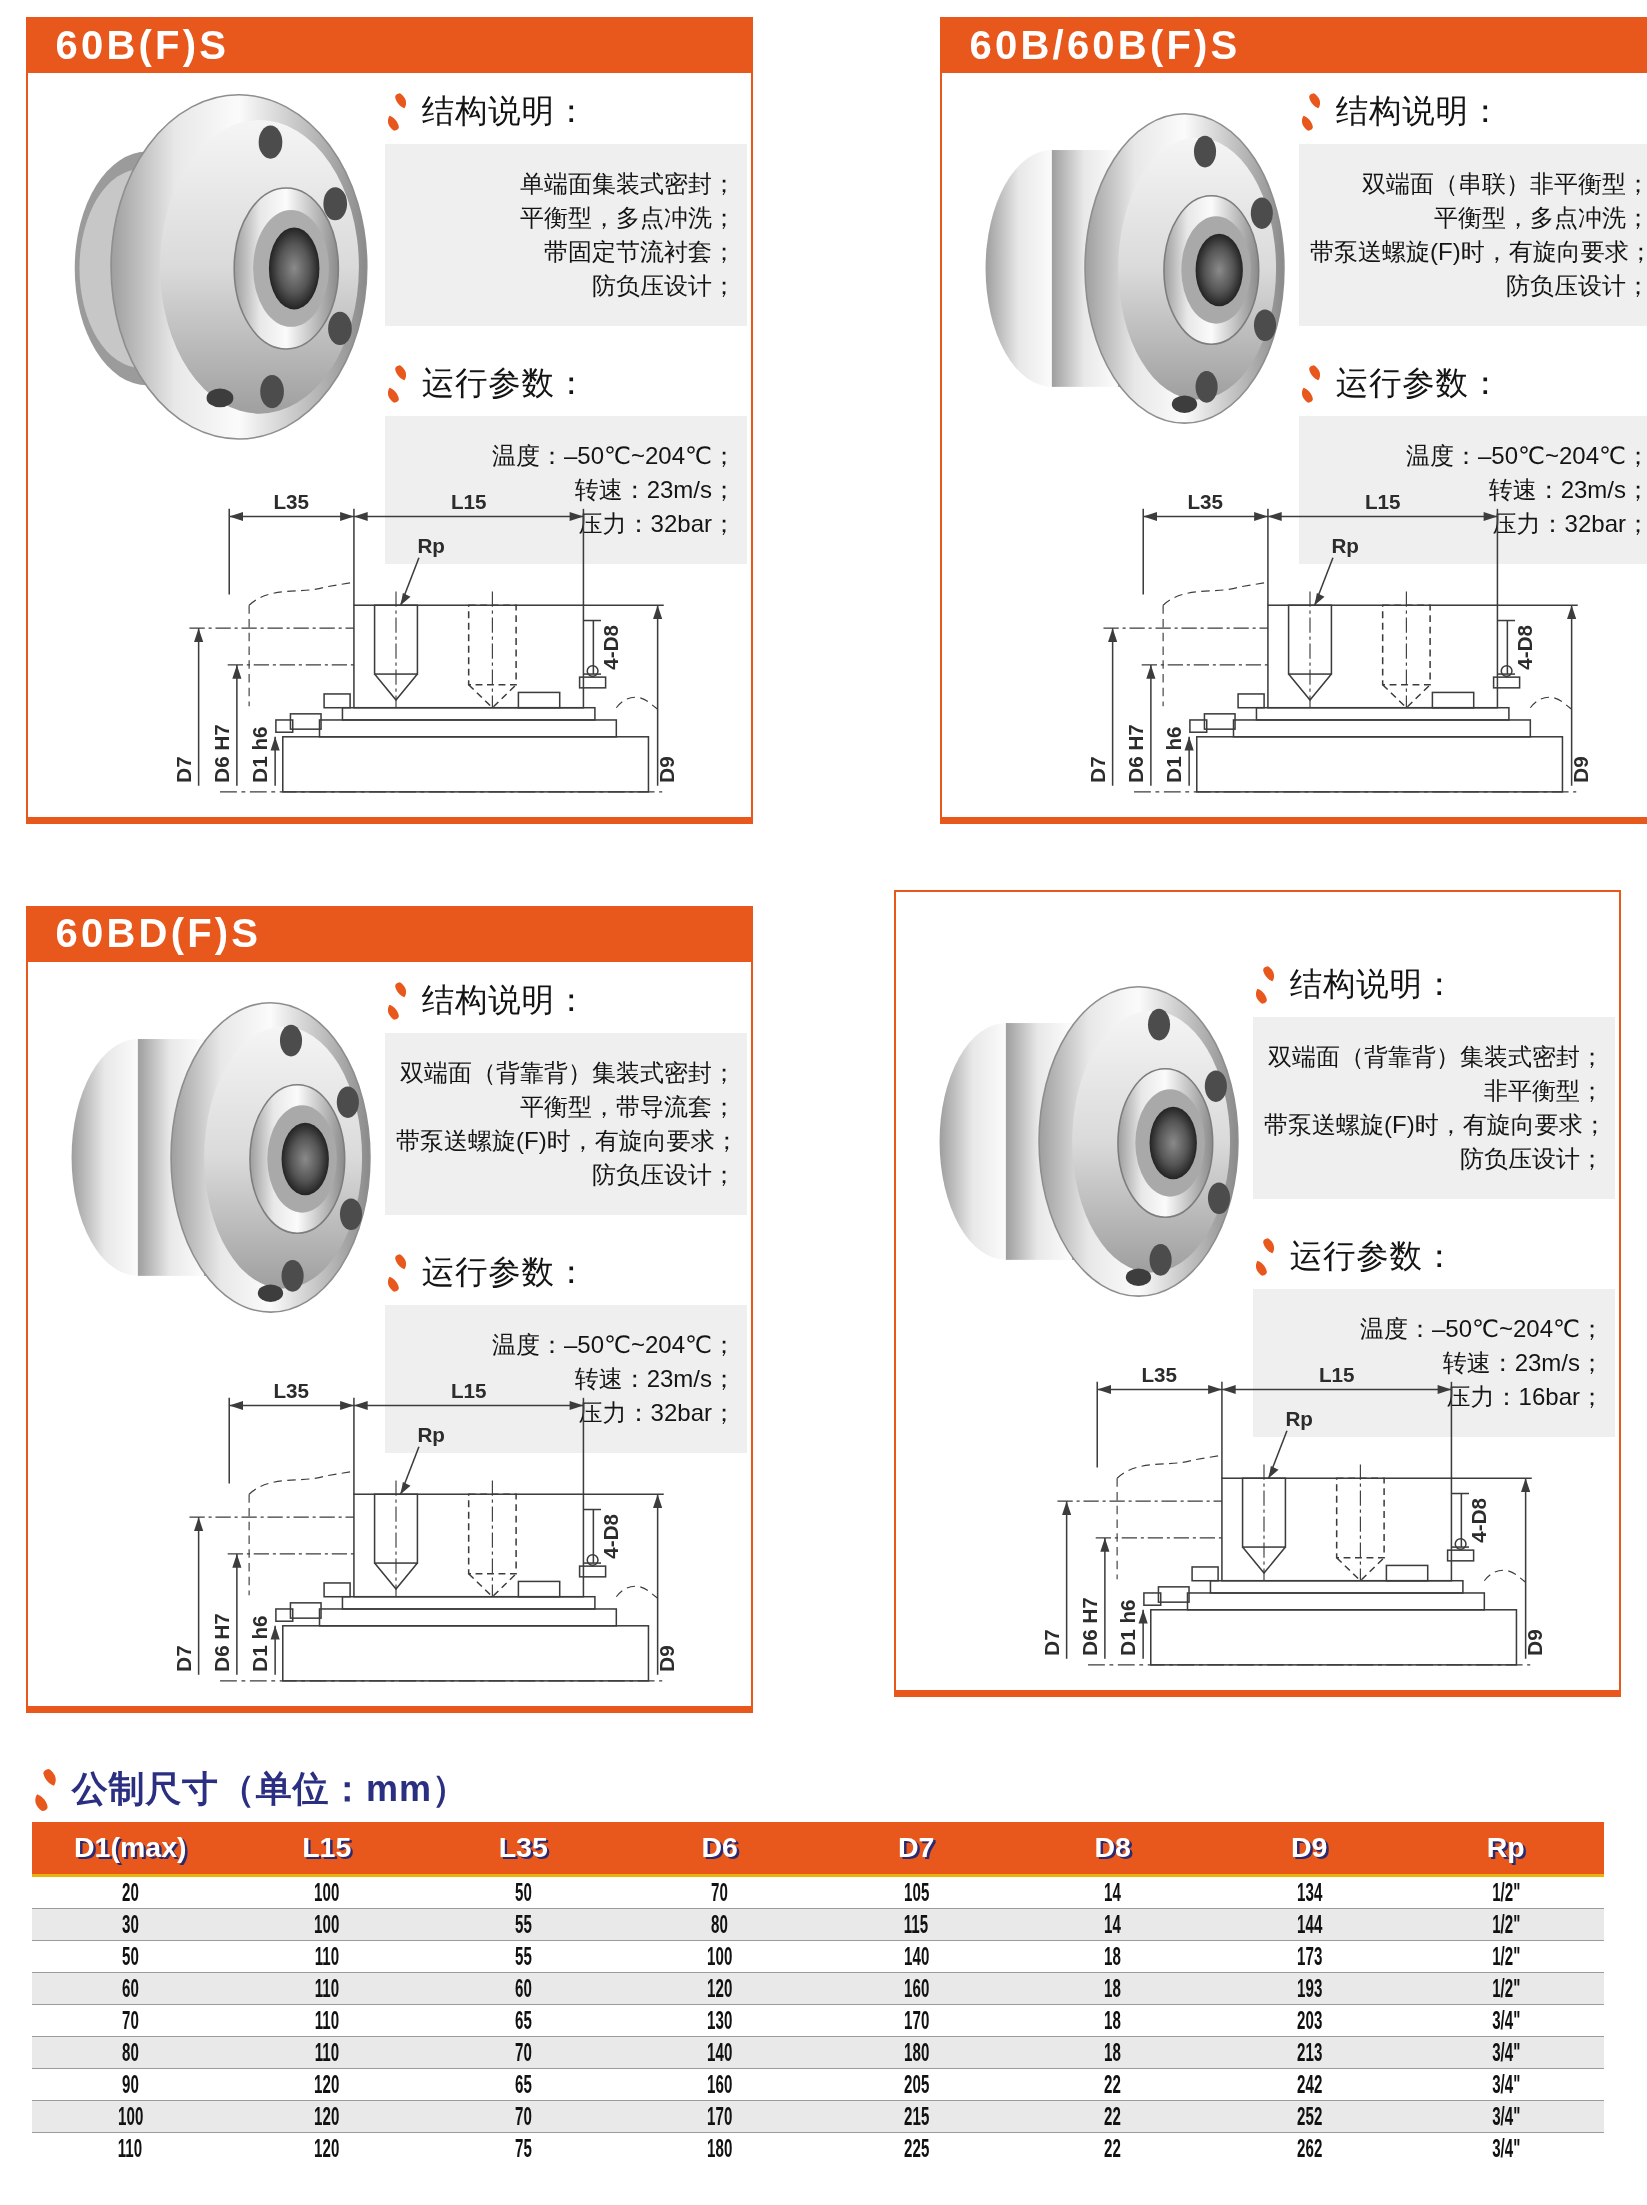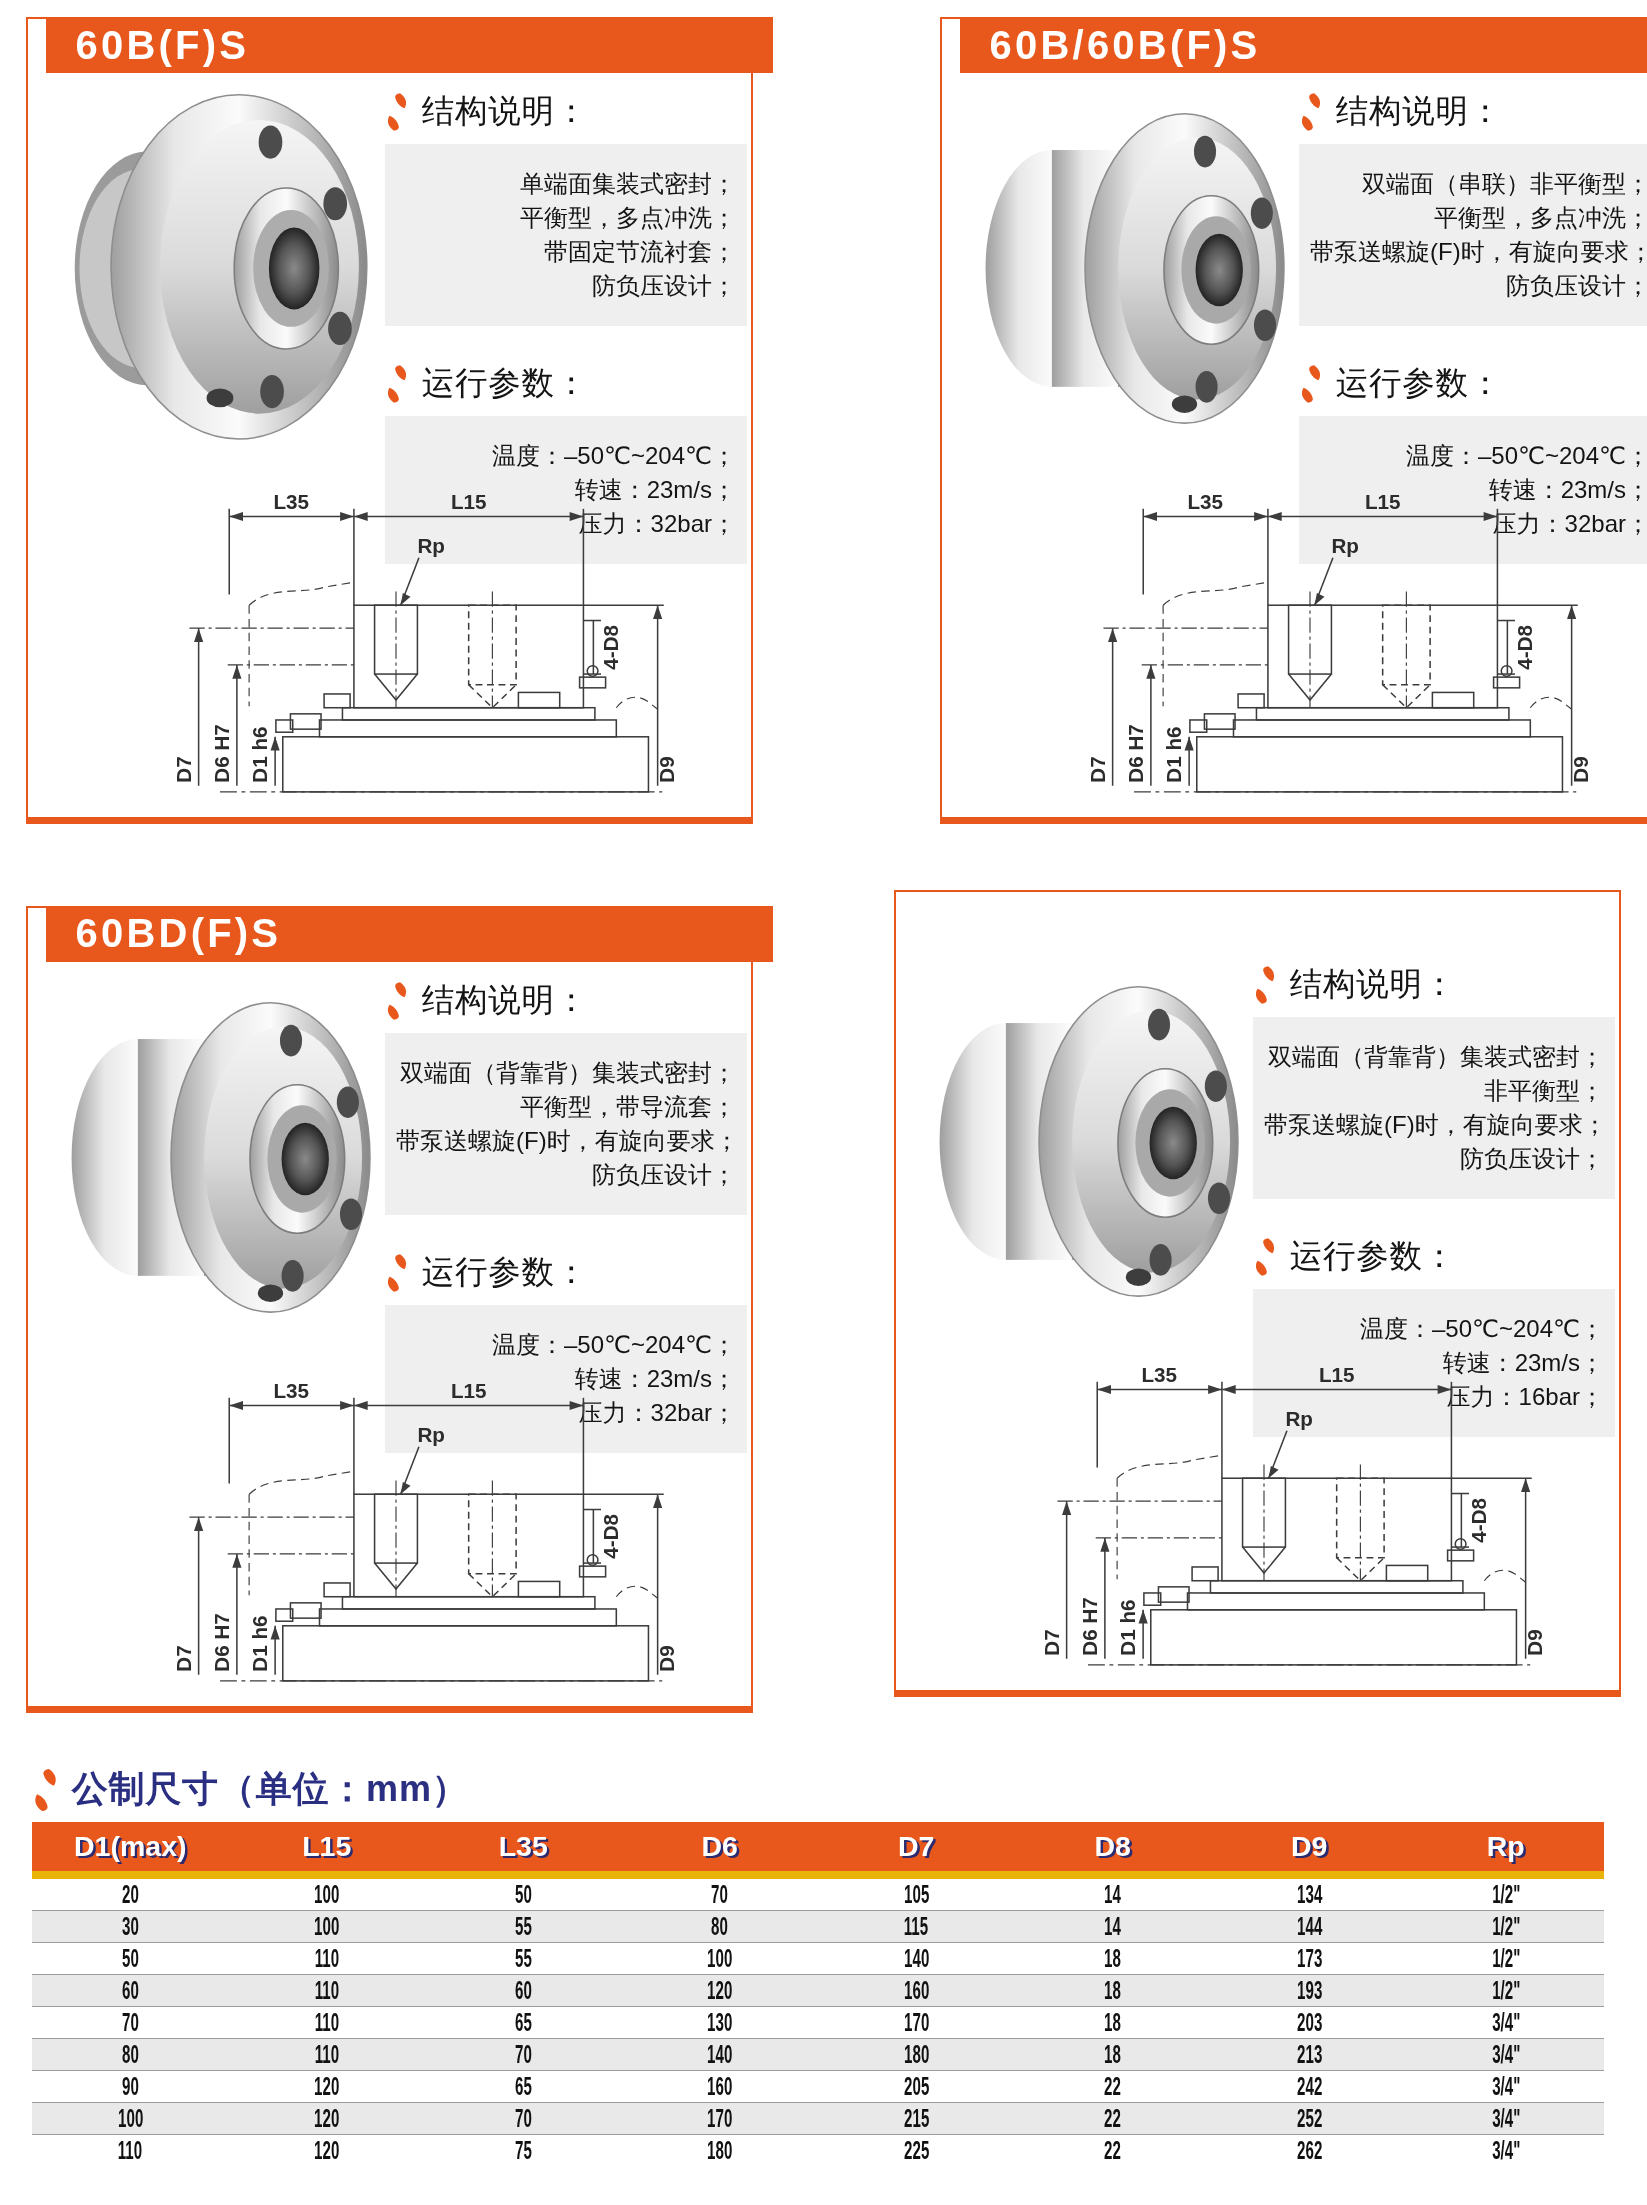--- a/index.html
+++ b/index.html
@@ -20,21 +20,21 @@
   .panel{
     position:absolute;width:727px;height:807px;background:#fff;
     border:2.4px solid var(--orange);border-bottom-width:7.1px;
   }
   .panel.p1{left:26px;top:17.4px}
   .panel.p2{left:940px;top:17.4px}
   .panel.p3{left:26px;top:906px}
   .panel.p4{left:894px;top:890px}
   .pheader{
     position:absolute;left:-2.4px;top:-2.4px;width:727px;height:56px;
-    background:var(--orange);display:flex;align-items:center;padding-left:30px;margin-left:20px;
+    background:var(--orange);display:flex;align-items:center;padding-left:30px;
   }
   .pheader span{
     color:#fff;font-size:40px;font-weight:bold;letter-spacing:3.2px;
     font-family:"Liberation Sans",sans-serif;
   }
   .photo{position:absolute;left:6.3px;top:60px;width:353px;height:371px}
   .photo svg{width:100%;height:100%}
   .col{position:absolute;left:357px;top:63px;width:362px}
   .sec-head{display:flex;align-items:flex-start;gap:12.7px;margin:8px 0 9.5px}
   .sec-head .flame{width:24px;height:40px;flex:0 0 auto;margin-top:1.6px}
@@ -49,21 +49,21 @@
   
   .dtx{font-family:"Liberation Sans",sans-serif;font-size:27px;font-weight:600;fill:#2c2c2c}
   
   .metric{position:absolute;left:32px;top:1765px;width:1572px}
   .mtitle{display:flex;align-items:center;gap:12.7px;margin:0 0 8px 0}
   .mtitle .flame{width:27px;height:44px}
   .mtitle h2{margin:0;font-size:36px;font-weight:bold;color:var(--navy);letter-spacing:0.8px}
   table{width:100%;border-collapse:collapse;table-layout:fixed}
   thead th{
     background:var(--orange);height:53px;color:#fff;font-size:28.5px;font-weight:bold;
-    text-shadow:2.4px 2.4px 0 #2b2a6e;border-bottom:8px solid #eab308;text-align:center;
+    text-shadow:2.4px 2.4px 0 #2b2a6e;border-bottom:3px solid #eab308;text-align:center;
   }
   tbody tr{border-top:1.6px solid #9b9b9b;background:#fff}
   tbody tr:first-child{border-top:none}
   tbody tr:nth-child(even){background:var(--rowalt)}
   tbody td{height:28.5px;padding:0;text-align:center;font-size:26px;font-weight:bold;color:#111}
   .cond{display:inline-block;transform:scaleX(0.58)}
   .hiddefs{position:absolute;width:0;height:0;overflow:hidden}
 </style>
 </head>
 <body>

